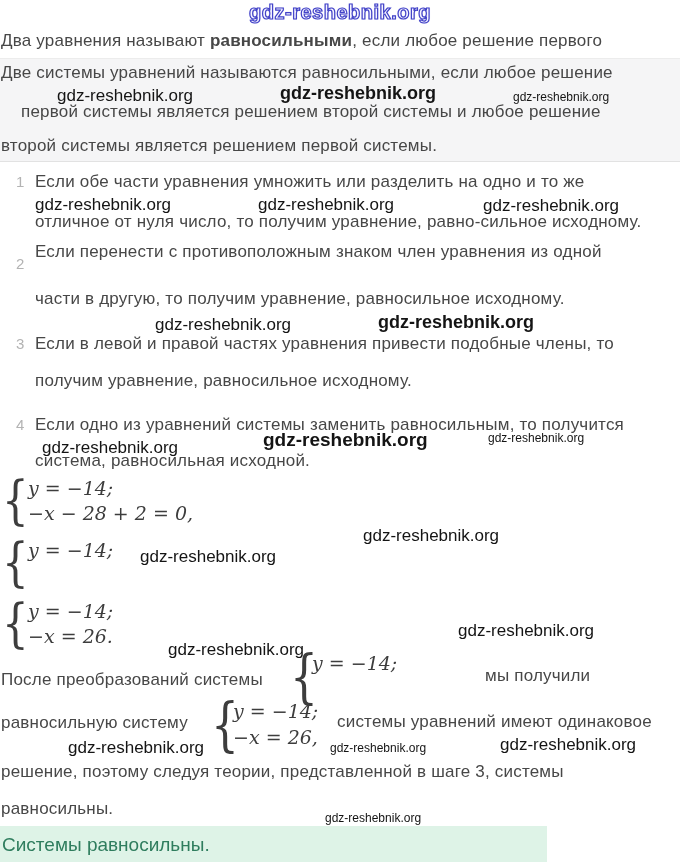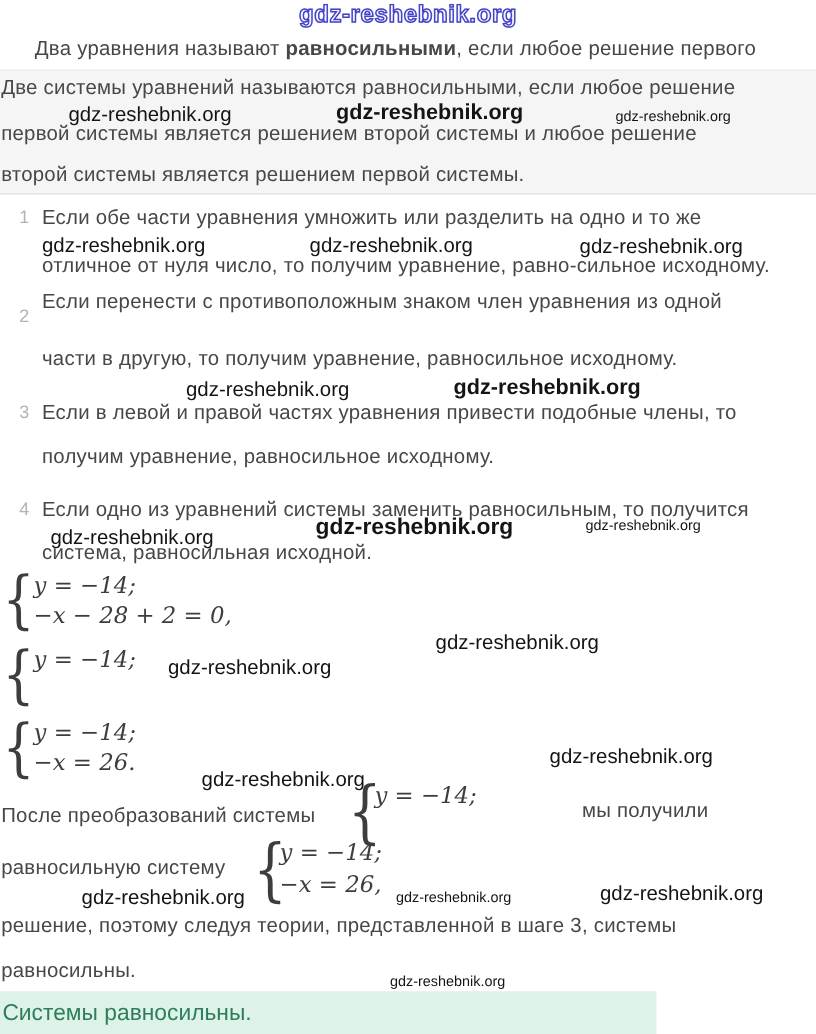--- a/index.html
+++ b/index.html
@@ -26,30 +26,30 @@
   .answer{position:absolute;left:0;top:826px;width:547px;height:36px;background:#def3e7;}
   .answer-text{position:absolute;left:2px;top:8px;font-size:19px;color:#2f7d5e;white-space:nowrap;}
 </style>
 </head>
 <body>
 
 <div class="page">
 
   <div class="wmtop">gdz-reshebnik.org</div>
 
-  <div class="t" style="left:1px;top:31px;padding-left:28px;">
+  <div class="t" style="left:1px;top:31px;">
     <span>Два уравнения называют </span><span class="b">равносильными</span><span>, если любое решение первого</span>
   </div>
 
   <div class="band"></div>
   <div class="t" style="left:1px;top:63px;">Две системы уравнений называются равносильными, если любое решение</div>
   <div class="wm wm17" style="left:57px;top:86px;">gdz-reshebnik.org</div>
   <div class="wm wm18" style="left:280px;top:83px;">gdz-reshebnik.org</div>
   <div class="wm wm12" style="left:513px;top:90px;">gdz-reshebnik.org</div>
-  <div class="t" style="left:1px;top:102px;">первой системы является решением второй системы и любое решение</div>
+  <div class="t" style="left:1px;top:102px;padding-left:20px;">первой системы является решением второй системы и любое решение</div>
   <div class="t" style="left:1px;top:136px;">второй системы является решением первой системы.</div>
 
   <div class="num" style="left:16px;top:173px;">1</div>
   <div class="t" style="left:35px;top:172px;">Если обе части уравнения умножить или разделить на одно и то же</div>
   <div class="wm wm17" style="left:35px;top:195px;">gdz-reshebnik.org</div>
   <div class="wm wm17" style="left:258px;top:195px;">gdz-reshebnik.org</div>
   <div class="wm wm17" style="left:483px;top:196px;">gdz-reshebnik.org</div>
   <div class="t" style="left:35px;top:212px;">отличное от нуля число, то получим уравнение, равно-сильное исходному.</div>
 
   <div class="num" style="left:16px;top:255px;">2</div>
@@ -88,20 +88,21 @@
 
   <div class="t" style="left:1px;top:670px;">После преобразований системы</div>
   <div class="brace brace-inl" style="left:290px;top:649px;">{</div>
   <div class="math" style="left:312px;top:652px;">y = −14;</div>
   <div class="t" style="left:485px;top:666px;">мы получили</div>
 
   <div class="t" style="left:1px;top:713px;">равносильную систему</div>
   <div class="brace brace-inl" style="left:211px;top:697px;">{</div>
   <div class="math" style="left:233px;top:700px;">y = −14;</div>
   <div class="math" style="left:233px;top:726px;">−x = 26,</div>
+  <div class="t" style="left:337px;top:712px;">системы уравнений имеют одинаковое</div>
   <div class="wm wm17" style="left:68px;top:738px;">gdz-reshebnik.org</div>
   <div class="wm wm12" style="left:330px;top:741px;">gdz-reshebnik.org</div>
   <div class="wm wm17" style="left:500px;top:735px;">gdz-reshebnik.org</div>
 
   <div class="t" style="left:1px;top:762px;text-align:center;">решение, поэтому следуя теории, представленной в шаге 3, системы</div>
   <div class="t" style="left:1px;top:799px;">равносильны.</div>
   <div class="wm wm12" style="left:325px;top:811px;">gdz-reshebnik.org</div>
 
   <div class="answer">
     <div class="answer-text">Системы равносильны.</div>

